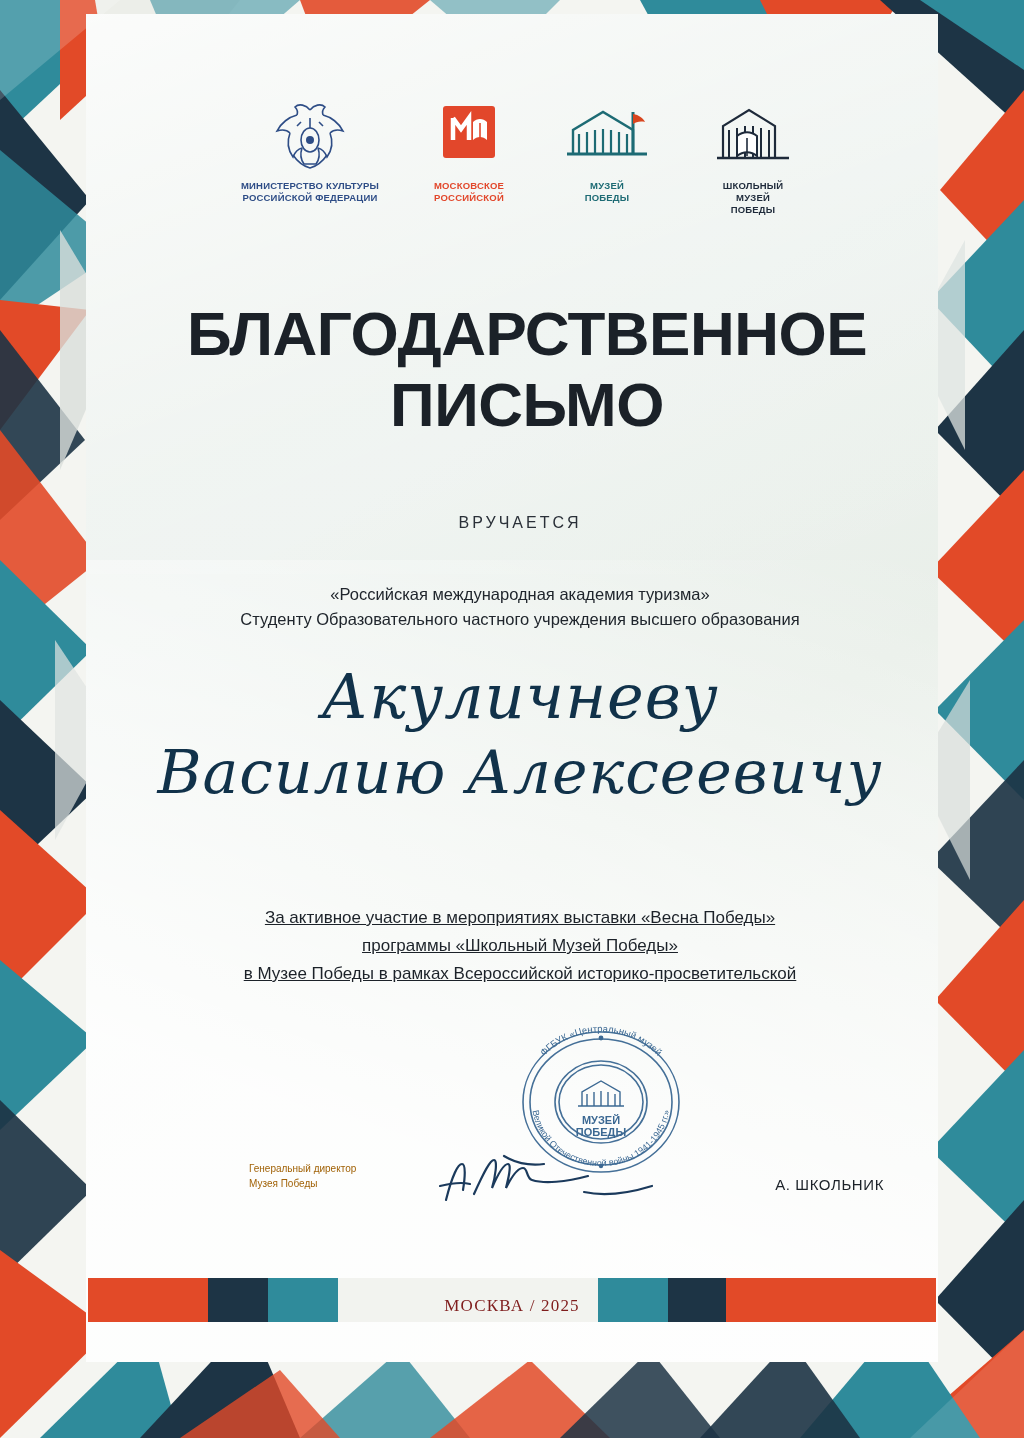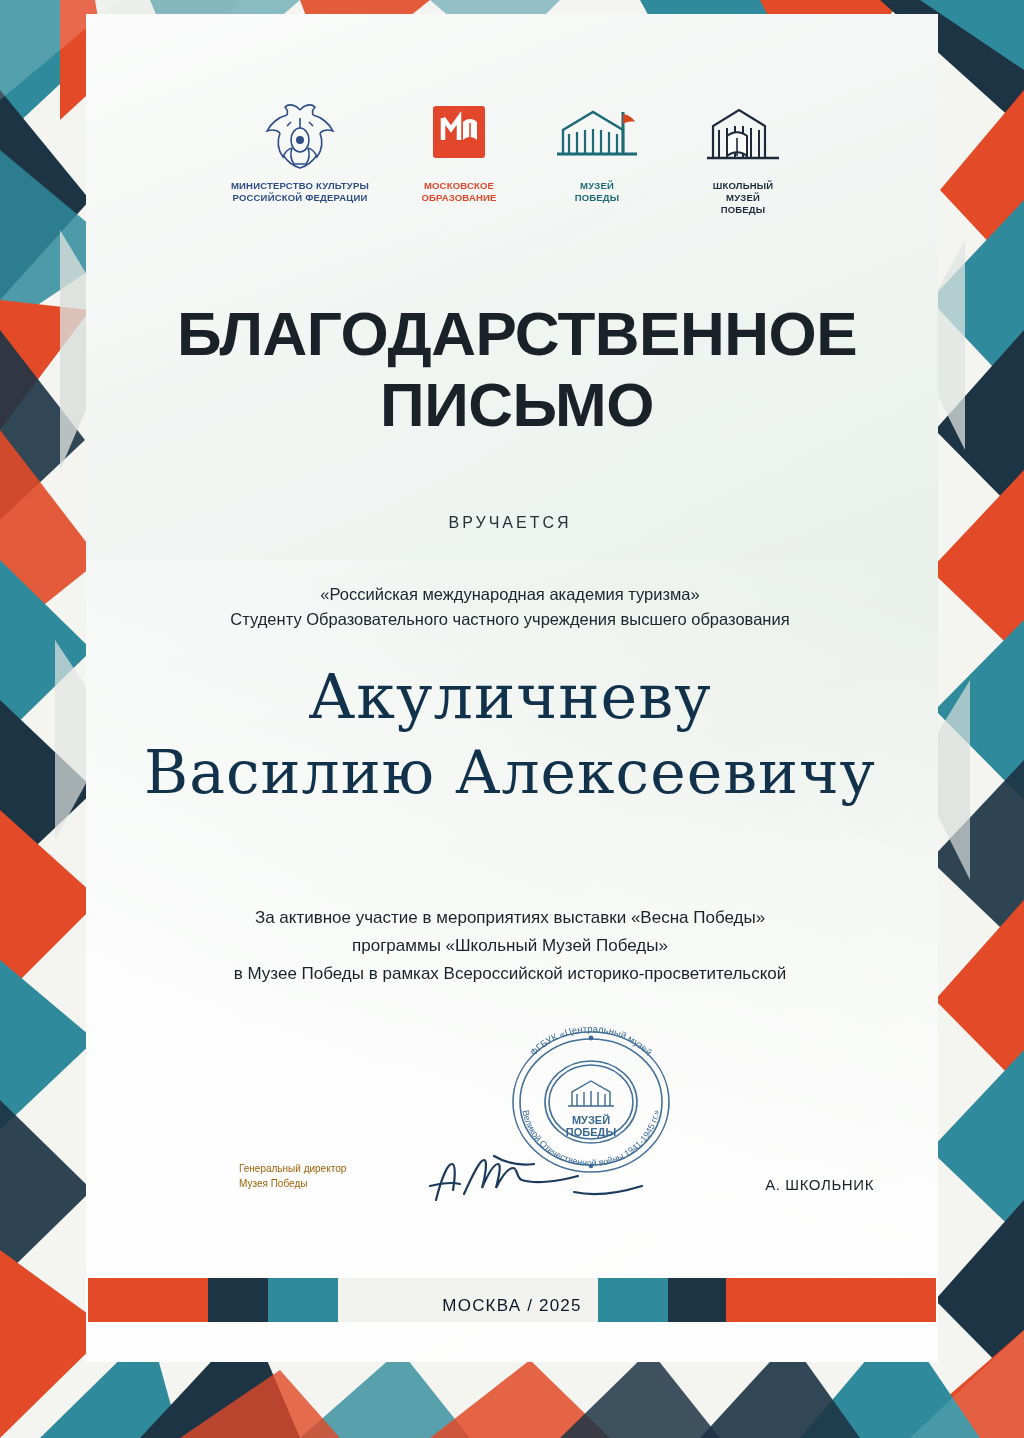--- a/index.html
+++ b/index.html
@@ -29,21 +29,21 @@
   .inner-sheen{
     position:absolute;left:86px;top:560px;width:852px;height:802px;
     background:linear-gradient(200deg, rgba(255,255,255,0) 0%, rgba(255,255,255,.55) 38%, rgba(255,255,255,.9) 70%);
   }
   .inner-sheen2{
     position:absolute;left:86px;top:14px;width:852px;height:560px;
     background:linear-gradient(160deg, rgba(255,255,255,.75) 0%, rgba(255,255,255,.15) 55%, rgba(255,255,255,0) 100%);
   }
 
   
-  .content{position:absolute;left:84px;top:14px;width:852px;height:1348px;}
+  .content{position:absolute;left:94px;top:14px;width:852px;height:1348px;}
 
   .logos{
     position:absolute;top:86px;left:0;width:852px;
     display:flex;justify-content:center;align-items:flex-start;gap:52px;
   }
   .logo{display:flex;flex-direction:column;align-items:center;}
   .logo .cap{
     margin-top:6px;text-align:center;
     font-size:9.5px;font-weight:bold;letter-spacing:.2px;line-height:1.25;
   }
@@ -66,28 +66,28 @@
   }
 
   .recipient-org{
     position:absolute;top:568px;left:0;width:852px;text-align:center;
     font-size:16.5px;line-height:1.5;color:#20262d;
   }
 
   .name{
     position:absolute;top:650px;left:0;width:852px;text-align:center;
     font-family:"DejaVu Serif", serif;
-    color:#11324a;
+    font-style:italic;color:#11324a;
   }
   .name .surname{display:block;font-size:62px;line-height:1.05;letter-spacing:1px;}
   .name .given{display:block;font-size:60px;line-height:1.1;margin-top:10px;letter-spacing:1px;}
 
   .reason{
     position:absolute;top:890px;left:0;width:852px;text-align:center;
-    font-size:17px;line-height:1.65;color:#1c2229;
+    font-size:17px;line-height:1.65;color:#1c2229;text-decoration:underline;
   }
 
   
   .stamp{
     position:absolute;left:412px;top:1010px;width:190px;height:150px;
     opacity:.92;
   }
   .stamp svg{display:block;}
 
   
@@ -105,21 +105,21 @@
 
   
   .footer-bar{
     position:absolute;left:88px;top:1278px;width:848px;height:44px;
     display:flex;
   }
   .fb{height:44px;}
   .footer-text{
     position:absolute;left:0;top:1278px;width:1024px;height:56px;
     display:flex;align-items:center;justify-content:center;
-    font-size:17px;letter-spacing:1.2px;color:#0f172a;
+    font-size:17px;letter-spacing:1.2px;color:#7f1d1d;font-family:Liberation Serif, serif;
   }
 </style>
 </head>
 <body>
 
 <div class="page">
 
   <div class="deco">
     <svg width="1024" height="1438" viewBox="0 0 1024 1438" xmlns="http://www.w3.org/2000/svg">
       <rect x="0" y="0" width="1024" height="1438" fill="#f4f5f1"></rect>
@@ -210,21 +210,21 @@
 
       <div class="logo">
         <svg width="76" height="74" viewBox="0 0 76 74">
           <rect x="12" y="6" width="52" height="52" rx="3" fill="#e2472b"></rect>
           <path d="M22 18v22M22 18l8 11 8-11v22" stroke="#ffffff" stroke-width="4.5" fill="none"></path>
           <path d="M42 40c4-4 10-4 14 0V22c-4-4-10-4-14 0z" fill="#ffffff"></path>
           <path d="M49 23v17" stroke="#e2472b" stroke-width="1.6"></path>
         </svg>
         <div class="cap cap-red">
           <div>МОСКОВСКОЕ</div>
-          <div>ОБРАЗОВАНИЕ</div>
+          <div>РОССИЙСКОЙ</div>
         </div>
       </div>
 
       <div class="logo">
         <svg width="96" height="74" viewBox="0 0 96 74">
           <path d="M8 54h80" stroke="#1d6b74" stroke-width="3"></path>
           <path d="M14 54V30l30-18 30 18v24" fill="none" stroke="#1d6b74" stroke-width="2.4"></path>
           <path d="M20 54V34M28 54V32M36 54V30M44 54V29M52 54V30M60 54V32M68 54V34" stroke="#1d6b74" stroke-width="2.2"></path>
           <path d="M74 12v42" stroke="#1d6b74" stroke-width="3"></path>
           <path d="M74 14c6 1 10 4 12 8-5-1-9 0-12 2z" fill="#d8451f"></path>

